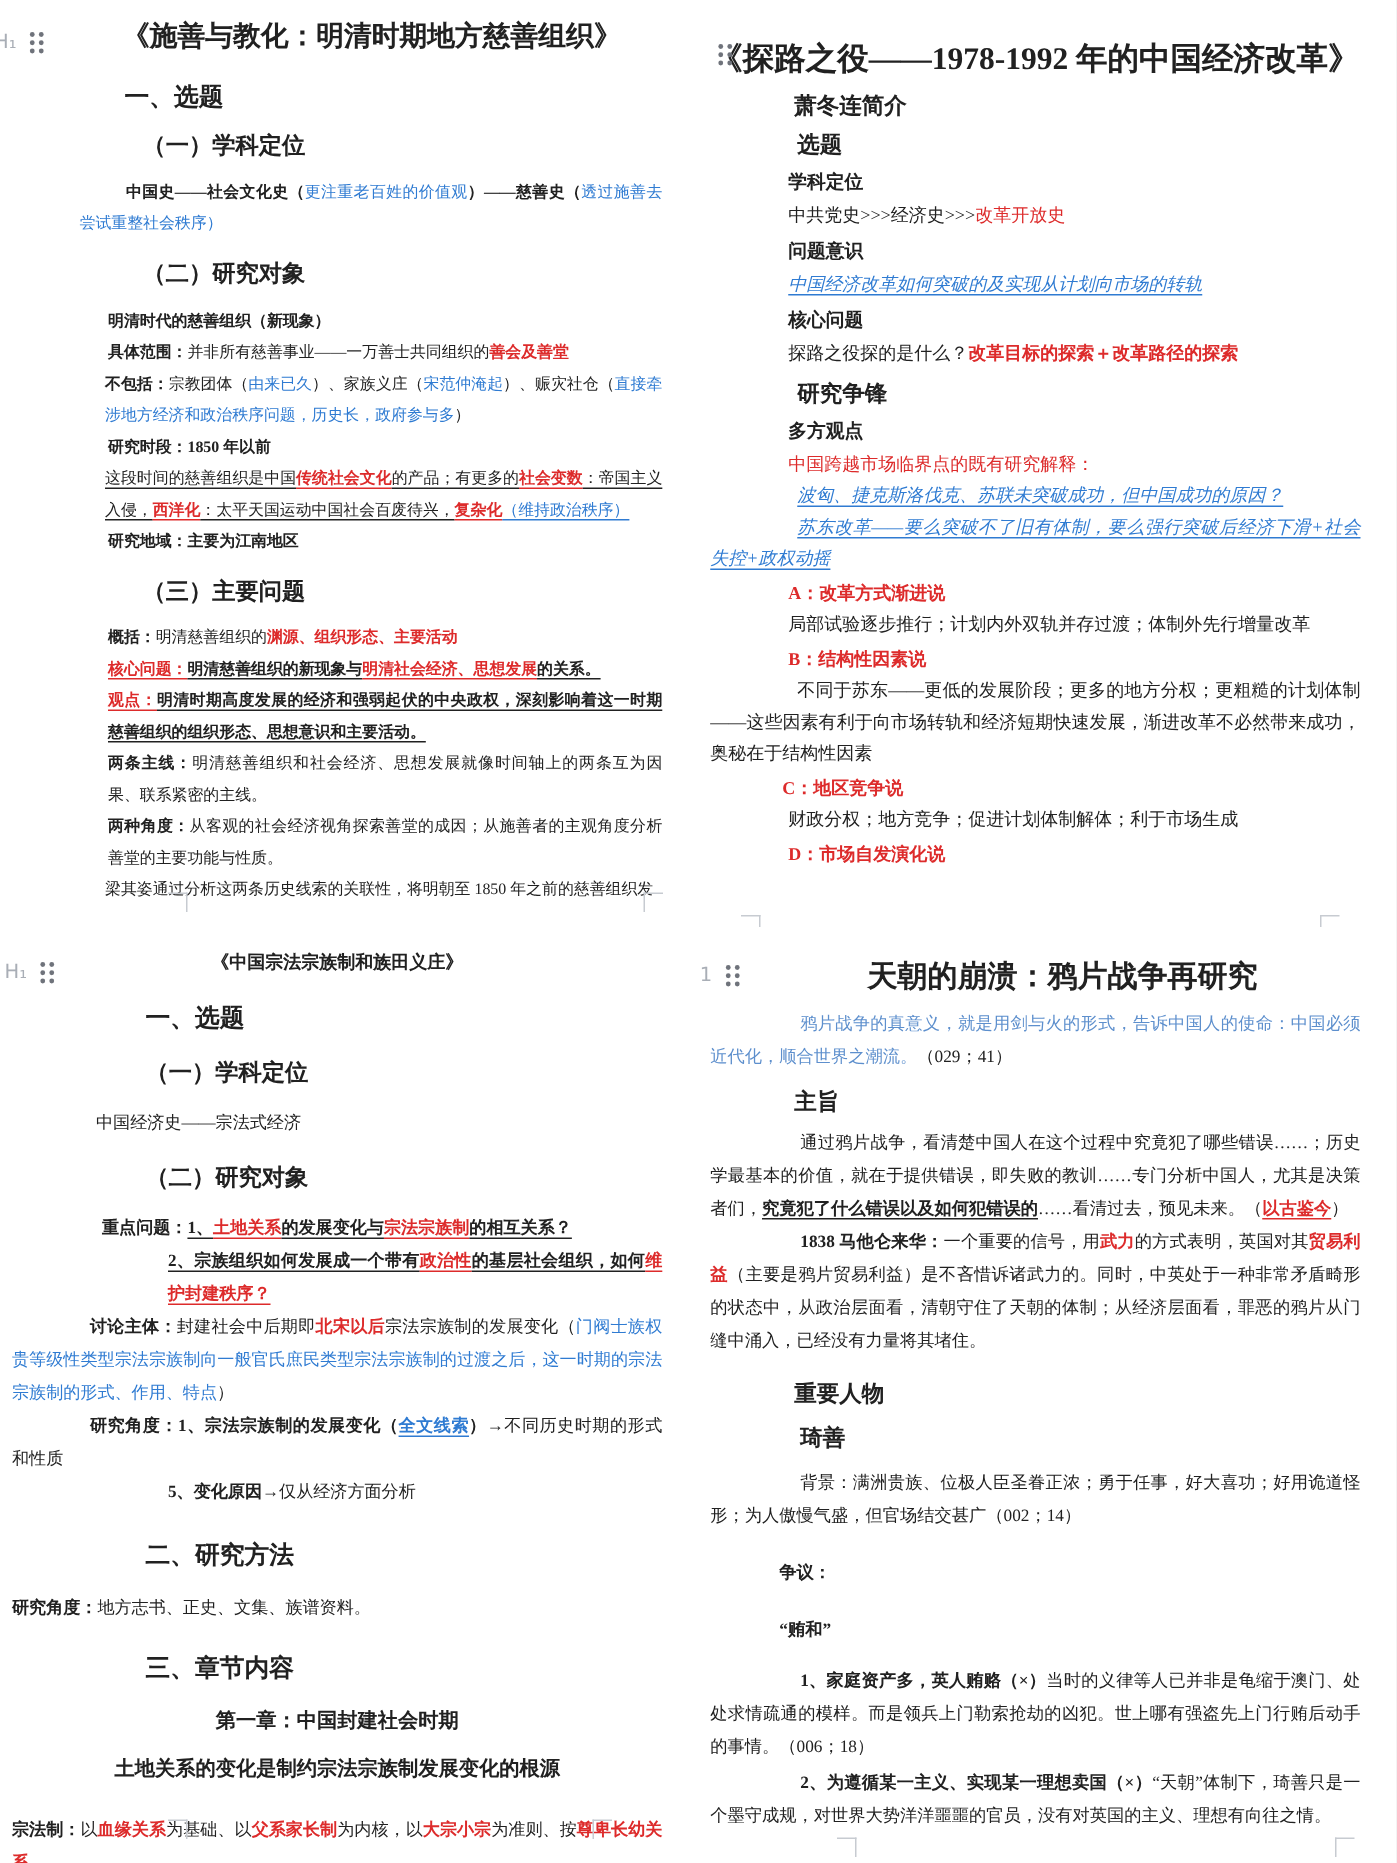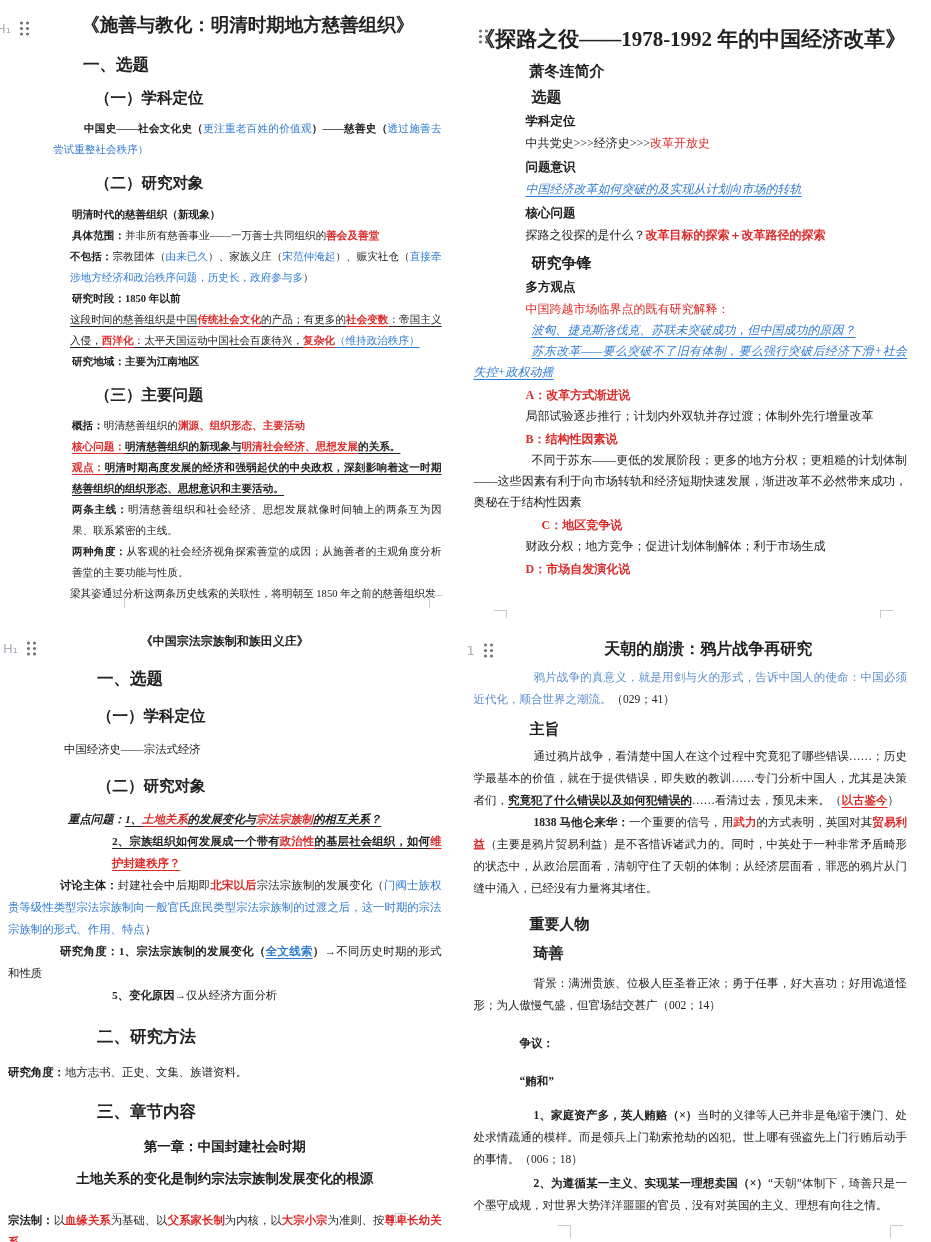--- a/index.html
+++ b/index.html
@@ -19,21 +19,21 @@
   .q1 .doc-body{font-size:10.6px;--lh:21px;padding-top:12px}
   .q2 .doc-body{font-size:12px;--lh:21px;padding-top:24px}
   .q3 .doc-body{font-size:11.4px;--lh:22px;padding-top:13px}
   .q4 .doc-body{font-size:11.5px;--lh:22px;padding-top:17px}
 
   .blk{line-height:var(--lh);text-align:justify}
   .title{text-align:center;font-weight:700;font-size:19px;line-height:1.45;margin:0 0 12px;text-align:center}
   .q1 .title{font-size:18.5px;padding-left:46px;margin-bottom:10px}
   .q2 .title{font-size:21px;margin-bottom:8px}
   .q3 .title{font-size:12px}
-  .q4 .title{font-size:16px;padding-left:36px;margin-bottom:6px}
+  .q4 .title{font-size:20px;padding-left:36px;margin-bottom:6px}
   .h2{font-weight:700;font-size:16.5px;line-height:1.3;margin:15px 0 11px}
   .h3{font-weight:700;font-size:15.5px;line-height:1.3;margin:13px 0 10px}
   .h4{font-weight:700;font-size:15px;line-height:1.3;margin:10px 0 5px}
   .h5{font-weight:700;font-size:12.5px;line-height:1.5;margin:4px 0 2px}
   .pc{font-weight:700;text-align:center;font-size:13.5px;line-height:1.6}
   .q3 .h2{margin:18px 0 13px}
   .q3 .h3{margin:16px 0 12px}
 
   .b{font-weight:700}
   .r{color:var(--red)}
@@ -135,21 +135,21 @@
         <div class="blk p" style="margin-left: 52px;"><span>探路之役探的是什么？</span><span class="b r">改革目标的探索＋改革路径的探索</span></div>
         <div class="blk h4" style="margin-left: 58px; margin-top: 8px;"><span>研究争锋</span></div>
         <div class="blk h5" style="margin-left: 52px;"><span>多方观点</span></div>
         <div class="blk p" style="margin-left: 52px;"><span class="r">中国跨越市场临界点的既有研究解释：</span></div>
         <div class="blk p" style="margin-left: 58px;"><span class="bl i u">波匈、捷克斯洛伐克、苏联未突破成功，但中国成功的原因？</span></div>
         <div class="blk p" style="margin-left: 0px; text-indent: 58px;"><span class="bl i u">苏东改革——要么突破不了旧有体制，要么强行突破后经济下滑+社会失控+政权动摇</span></div>
         <div class="blk p" style="margin-left: 52px; margin-top: 2px;"><span class="b r">A：改革方式渐进说</span></div>
         <div class="blk p" style="margin-left: 52px;"><span>局部试验逐步推行；计划内外双轨并存过渡；体制外先行增量改革</span></div>
         <div class="blk p" style="margin-left: 52px; margin-top: 2px;"><span class="b r">B：结构性因素说</span></div>
         <div class="blk p" style="margin-left: 0px; text-indent: 58px;"><span>不同于苏东——更低的发展阶段；更多的地方分权；更粗糙的计划体制——这些因素有利于向市场转轨和经济短期快速发展，渐进改革不必然带来成功，奥秘在于结构性因素</span></div>
-        <div class="blk p" style="margin-left: 68px; margin-top: 2px;"><span class="b r">C：地区竞争说</span></div>
+        <div class="blk p" style="margin-left: 48px; margin-top: 2px;"><span class="b r">C：地区竞争说</span></div>
         <div class="blk p" style="margin-left: 52px;"><span>财政分权；地方竞争；促进计划体制解体；利于市场生成</span></div>
         <div class="blk p" style="margin-left: 52px; margin-top: 2px;"><span class="b r">D：市场自发演化说</span></div>
       </div>
     <i class="pgmark l"></i>
     <i class="pgmark r"></i>
   </section>
 
   <section class="quad q3">
     <div class="gutter">
       <span class="badge">H₁</span>
@@ -165,21 +165,21 @@
             </g>
           </svg>
       </span>
     </div>
     <div class="doc-body">
         <div class="blk title"><span>《中国宗法宗族制和族田义庄》</span></div>
         <div class="blk h2" style="margin-left: 89px; margin-top: 18px;"><span>一、选题</span></div>
         <div class="blk h3" style="margin-left: 89px; margin-top: 16px;"><span>（一）学科定位</span></div>
         <div class="blk p" style="margin-left: 56px; margin-top: 10px;"><span>中国经济史——宗法式经济</span></div>
         <div class="blk h3" style="margin-left: 89px; margin-top: 16px;"><span>（二）研究对象</span></div>
-        <div class="blk p" style="margin-left: 60px;  font-style: italic;"><span class="b">重点问题：</span><span class="b u">1、</span><span class="b r u">土地关系</span><span class="b u">的发展变化与</span><span class="b r u">宗法宗族制</span><span class="b u">的相互关系？</span></div>
+        <div class="blk p" style="margin-left: 60px; "><span class="b">重点问题：</span><span class="b u">1、</span><span class="b r u">土地关系</span><span class="b u">的发展变化与</span><span class="b r u">宗法宗族制</span><span class="b u">的相互关系？</span></div>
         <div class="blk p" style="margin-left: 104px;"><span class="b u">2、宗族组织如何发展成一个带有</span><span class="b r u">政治性</span><span class="b u">的基层社会组织，如何</span><span class="b r u">维护封建秩序？</span></div>
         <div class="blk p" style="margin-left: 0px; text-indent: 52px;"><span class="b">讨论主体：</span><span>封建社会中后期即</span><span class="b r">北宋以后</span><span>宗法宗族制的发展变化（</span><span class="bl">门阀士族权贵等级性类型宗法宗族制向一般官氏庶民类型宗法宗族制的过渡之后，这一时期的宗法宗族制的形式、作用、特点</span><span>）</span></div>
         <div class="blk p" style="margin-left: 0px; text-indent: 52px;"><span class="b">研究角度：</span><span class="b">1、宗法宗族制的发展变化（</span><span class="b bl u">全文线索</span><span class="b">）</span><span>→不同历史时期的形式和性质</span></div>
         <div class="blk p" style="margin-left: 104px;"><span class="b">5、变化原因</span><span>→仅从经济方面分析</span></div>
         <div class="blk h2" style="margin-left: 89px; margin-top: 20px;"><span>二、研究方法</span></div>
         <div class="blk p" style="margin-left: 0px; margin-top: 12px;"><span class="b">研究角度：</span><span>地方志书、正史、文集、族谱资料。</span></div>
         <div class="blk h2" style="margin-left: 89px; margin-top: 18px;"><span>三、章节内容</span></div>
         <div class="blk pc" style="margin-top: 14px;"><span>第一章：中国封建社会时期</span></div>
         <div class="blk pc" style="margin-top: 10px;"><span>土地关系的变化是制约宗法宗族制发展变化的根源</span></div>
         <div class="blk p" style="margin-left: 0px; margin-top: 20px;"><span class="b">宗法制：</span><span>以</span><span class="b r">血缘关系</span><span>为基础、以</span><span class="b r">父系家长制</span><span>为内核，以</span><span class="b r">大宗小宗</span><span>为准则、按</span><span class="b r">尊卑长幼关系</span></div>

